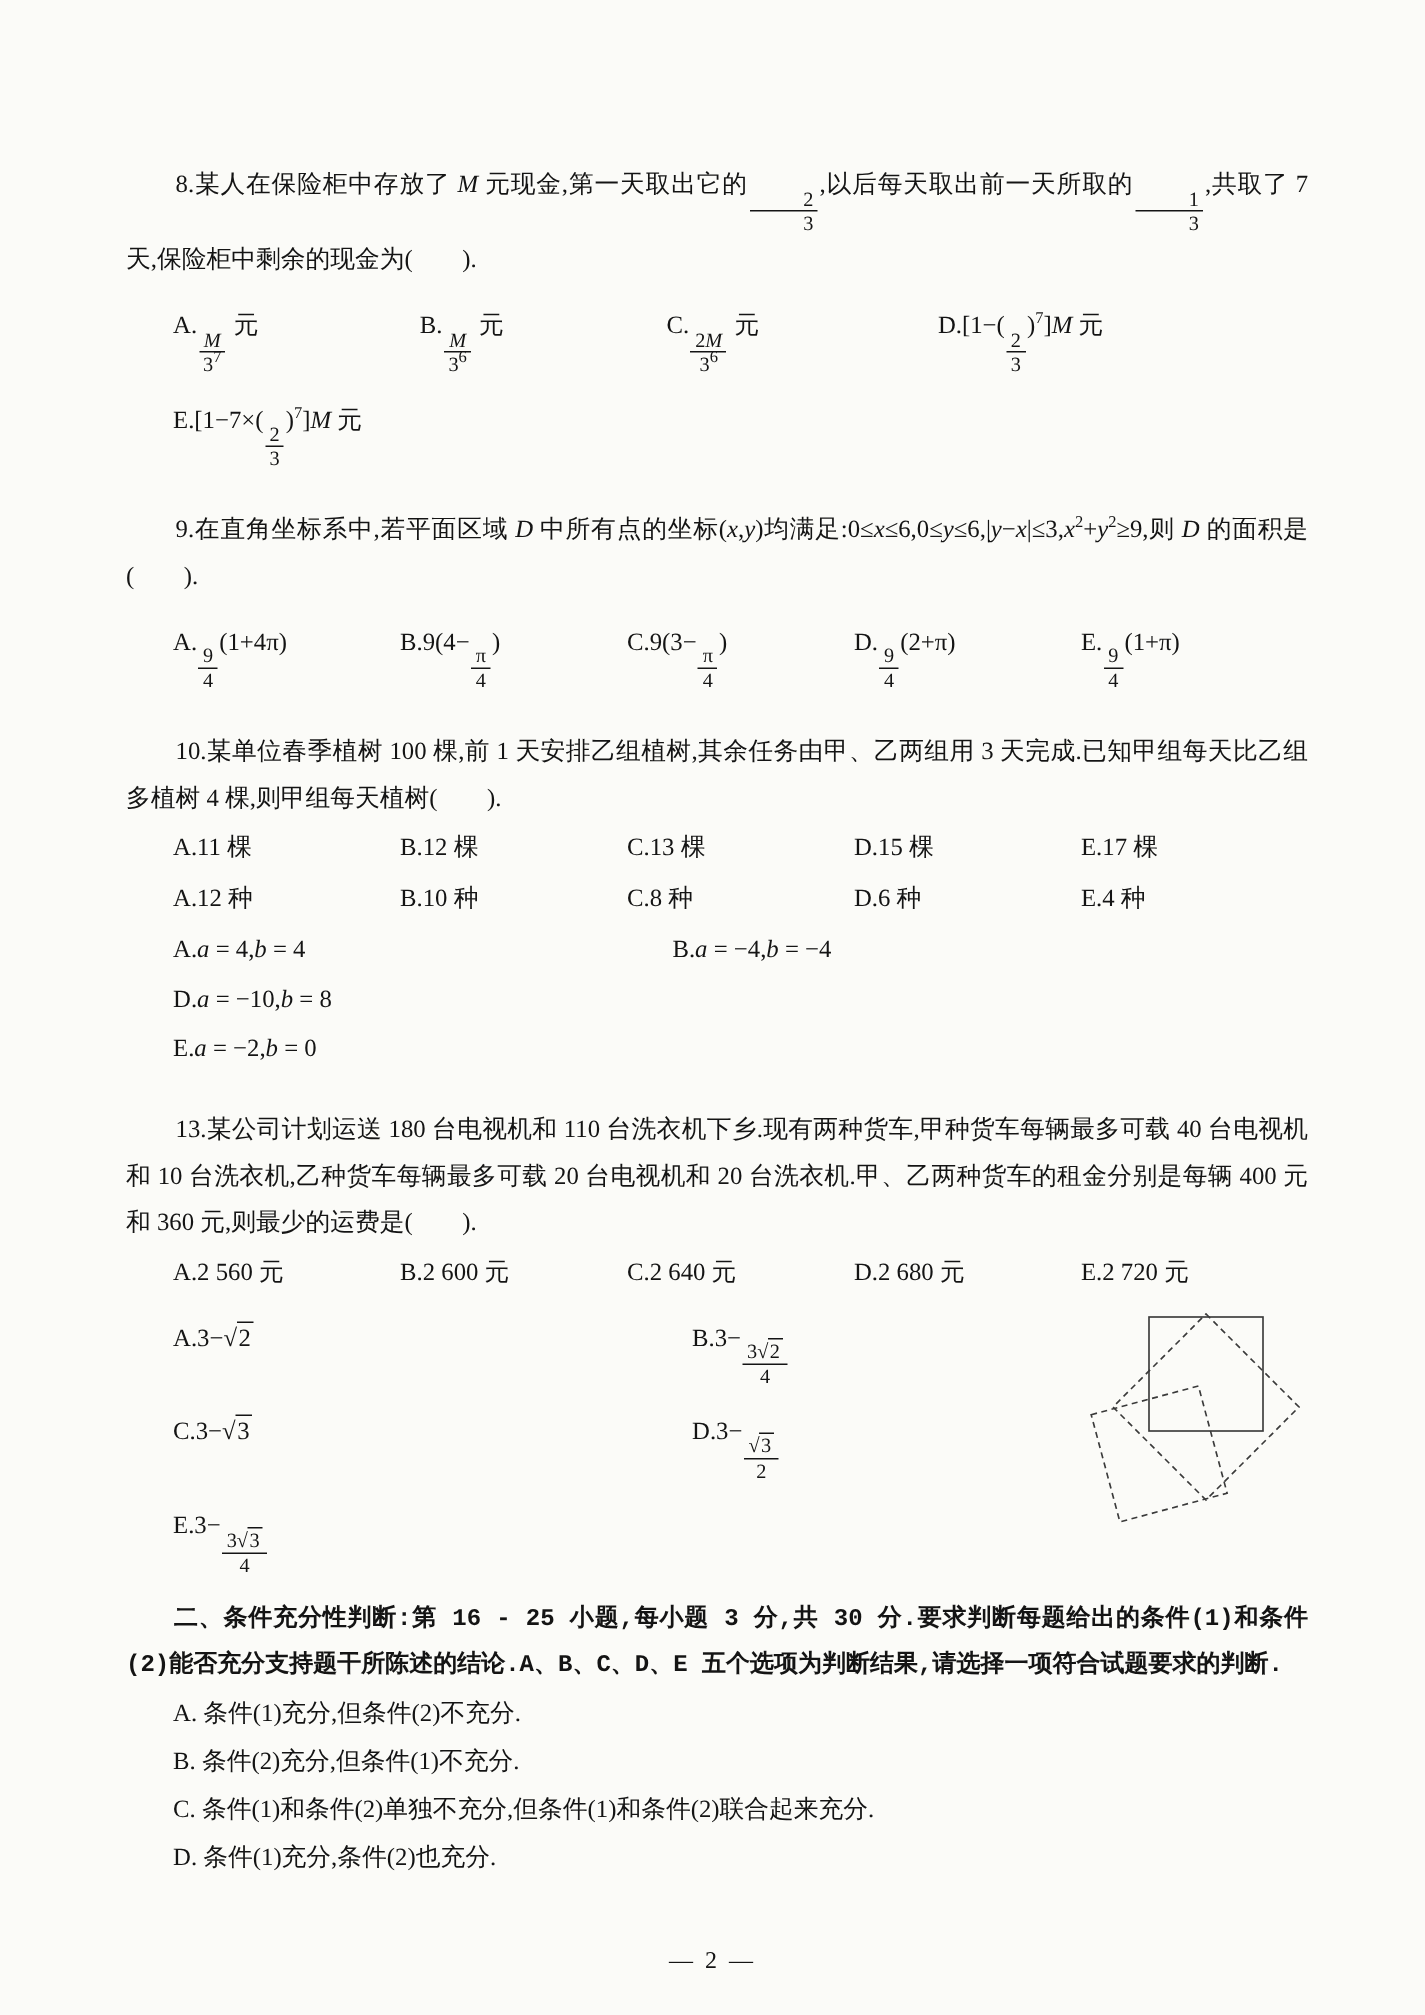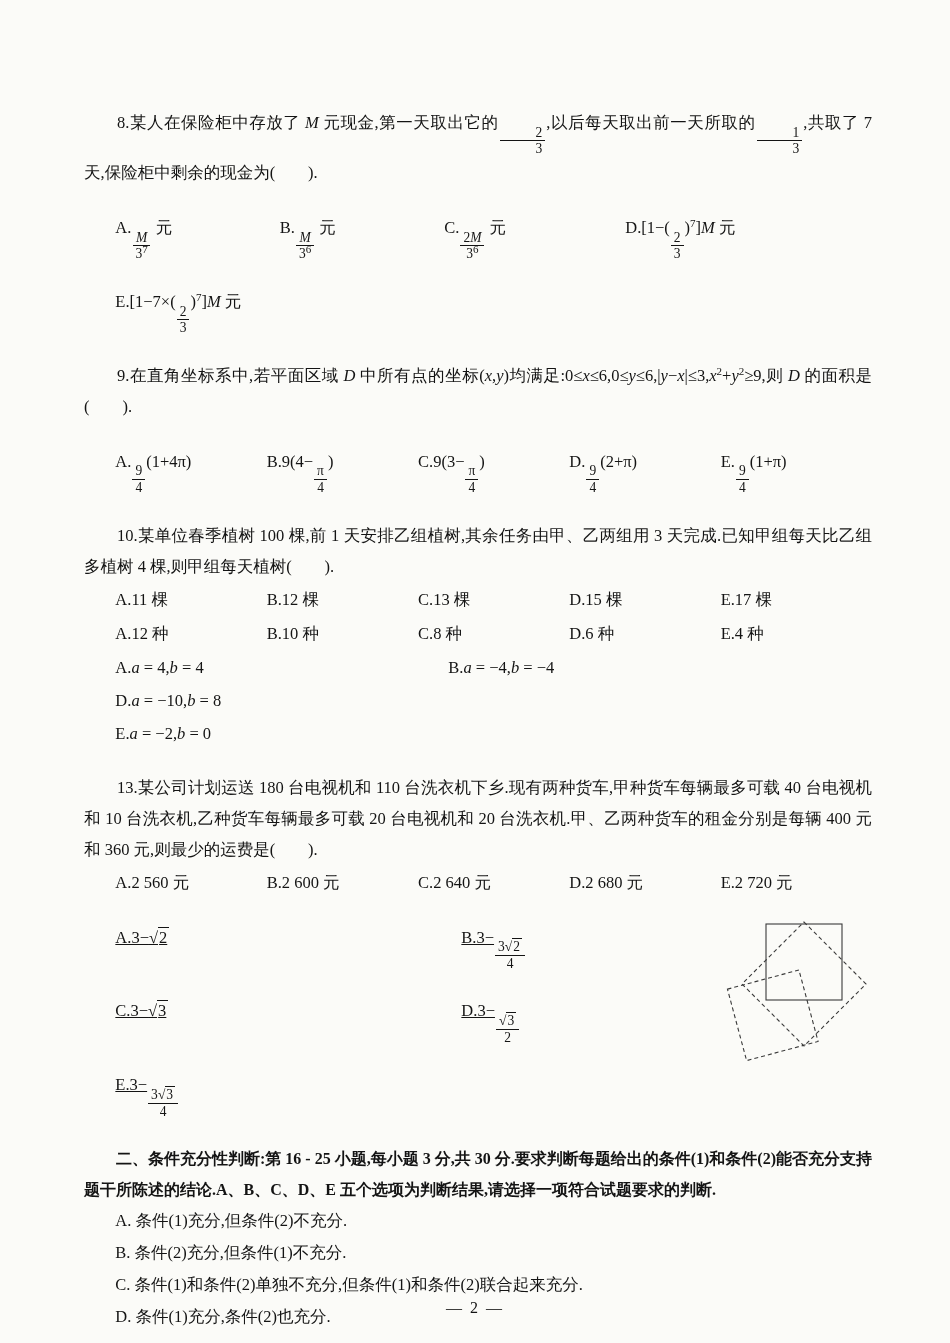--- a/index.html
+++ b/index.html
@@ -10,34 +10,34 @@
     font-family:"Liberation Serif","DejaVu Serif",serif;
     font-size:16.5px;
   }
   .page{padding:84px 78px 0 84px;}
   .q{margin-bottom:3px;}
   .stem{text-indent:2em;line-height:31px;text-align:justify;margin-top:23px;}
   .opts{padding-left:1.9em;line-height:31px;margin:2px 0;}
   .grid5{display:grid;grid-template-columns:repeat(5,1fr);}
   .grid4{display:grid;grid-template-columns:1fr 1fr 1.1fr 1.5fr;}
   .grid2{display:grid;grid-template-columns:44% 56%;}
-  .tallrow{margin:24px 0;}
+  .tallrow{margin:13px 0;}
   sup{font-size:11px;line-height:0;vertical-align:super;}
   em{font-style:italic;}
   .fr{display:inline-flex;flex-direction:column;align-items:center;
       vertical-align:-0.65em;font-size:0.82em;line-height:1.15;margin:0 1px;}
   .fn{padding:0 3px;border-bottom:1px solid #141414;}
   .fd{padding:0 3px;}
   .sq{white-space:nowrap;}
   .sr{border-top:1px solid #141414;padding:0 2px 0 1px;}
   .sec-head{font-weight:bold;text-indent:2em;line-height:31px;text-align:justify;
-            font-family:Liberation Serif, serif;font-size:16px;margin-top:6px;}
+            font-family:Liberation Mono, monospace;font-size:16px;margin-top:6px;}
   .jopt{padding-left:1.9em;line-height:32px;}
   .q14wrap{position:relative;min-height:172px;}
-  .q14opts{width:620px;text-decoration:underline;}
+  .q14opts{width:620px;}
   .g14{display:grid;grid-template-columns:346px 1fr;}
   .fig{position:absolute;top:-2px;right:-4px;}
   .footer{position:absolute;left:0;right:0;bottom:26px;text-align:center;
           font-size:16px;letter-spacing:2px;}
 </style>
 </head>
 <body>
 
 <div class="page">
 

